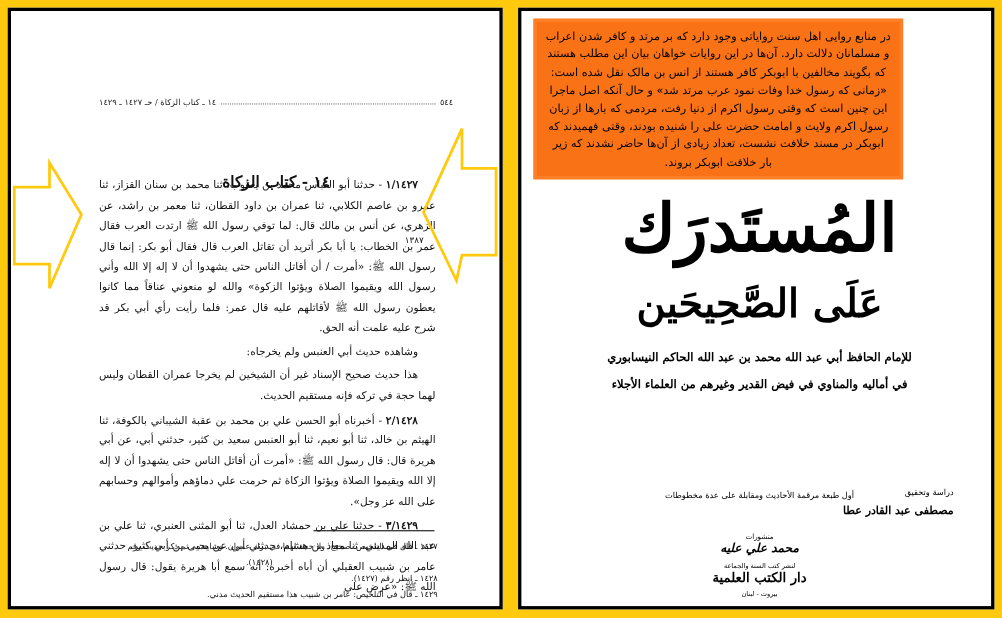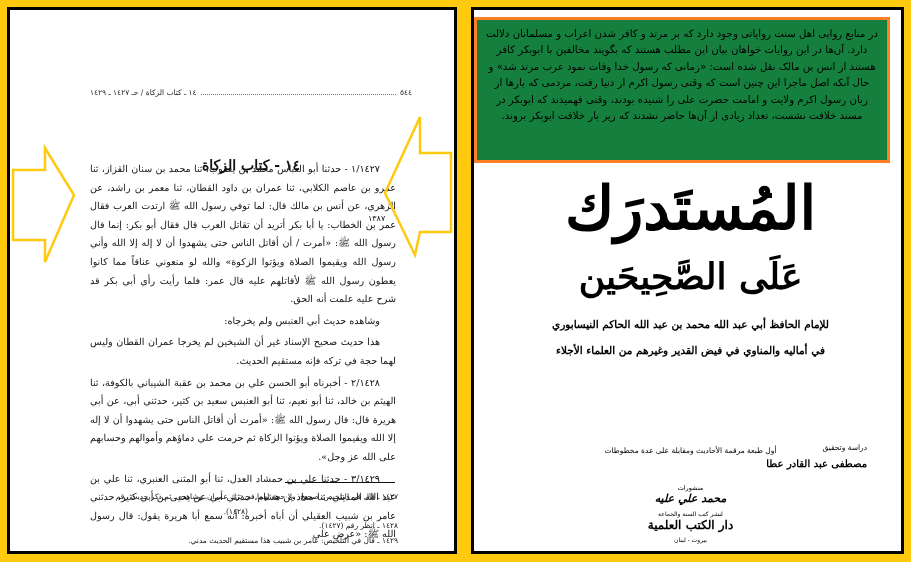--- a/index.html
+++ b/index.html
@@ -29,42 +29,42 @@
     .running-head .dots { flex: 1; border-bottom: 1px dotted #777; margin: 0 4px; height: 0; position: relative; top: 2px; }
     .chapter-title {
       position: absolute; left: 80px; top: 114px; width: 322px;
       text-align: center; direction: rtl; font-size: 14px; font-weight: bold; color: #111; margin-top: 33px;
     }
     .body-text {
       position: absolute; left: 80px; top: 150px; width: 306px;
       direction: rtl; text-align: justify; font-size: 9.6px; line-height: 18.6px; color: #111;
     }
     .body-text p { margin: 0 0 3px 0; text-indent: 16px; }
-    .body-text .num { font-weight: normal; }
+    .body-text .num { font-weight: bold; }
     .margin-note {
       position: absolute; left: 358px; top: 204px; font-size: 8px; color: #111; direction: rtl;
     }
     .fn-rule {
       position: absolute; left: 275px; top: 472px; width: 110px; height: 0;
       border-top: 1px solid #111;
     }
     .footnotes {
       position: absolute; left: 80px; top: 480px; width: 308px;
       direction: rtl; font-size: 7.5px; line-height: 14.6px; color: #111;
     }
     .footnotes div { margin: 0; }
     .footnotes .cont { padding-right: 150px; }
 
     
     .arrow { position: absolute; }
 
     
     .note-box {
-      position: absolute; left: 0; top: 7px; width: 416px; height: 146px;
-      border: 3px solid #ff7f27; box-sizing: border-box; background: #15803d;
+      position: absolute; left: 11px; top: 7px; width: 336px; height: 146px;
+      border: 3px solid #ff7f27; box-sizing: border-box; background: #f97316;
       padding: 6px 8px 4px 8px;
     }
     .note-text {
       direction: rtl; text-align: center; font-family: "DejaVu Sans", sans-serif;
       font-size: 10.2px; line-height: 16.4px; color: #000;
     }
     .cover-title {
       position: absolute; left: 60px; top: 160px; width: 313px; text-align: center;
       direction: rtl; font-size: 60px; font-weight: bold; color: #000; line-height: 76px;
       letter-spacing: 2px;

